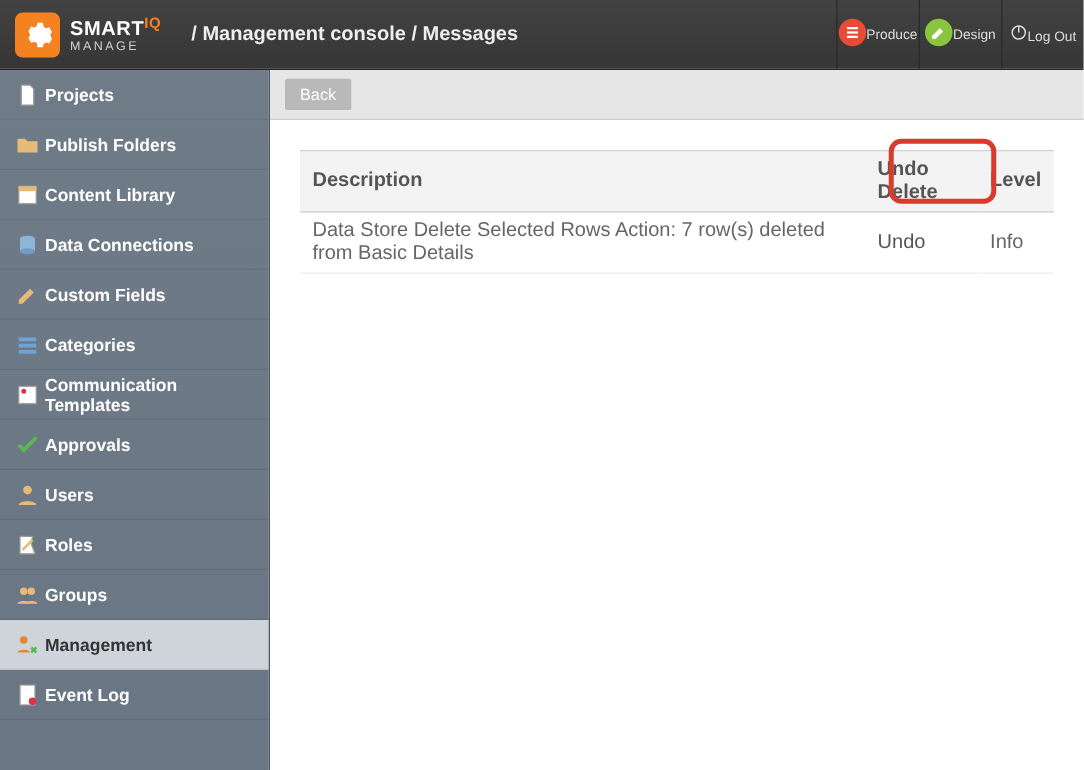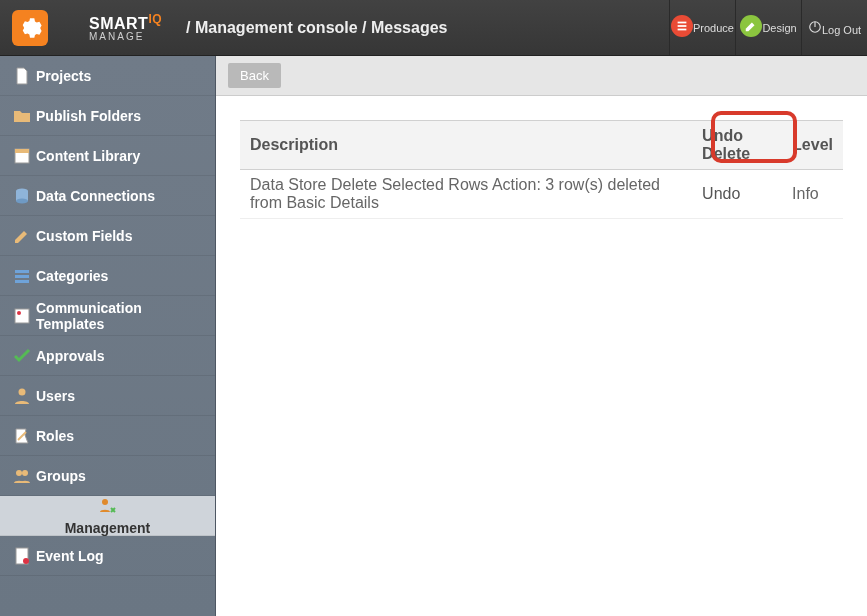--- a/index.html
+++ b/index.html
@@ -27,21 +27,21 @@
   height: 100%;
 }
 .logo-gear {
   width: 36px; height: 36px;
   background: #f58220;
   border-radius: 6px;
   display: flex; align-items: center; justify-content: center;
   margin-right: 8px;
 }
 .logo-gear svg { width: 26px; height: 26px; }
-.logo-text { line-height: 1; margin-left: 33px; }
+.logo-text { line-height: 1; }
 .logo-text .t1 { font-size: 16px; font-weight: 700; color: #fff; letter-spacing: 0.5px;}
 .logo-text .t1 .iq { color: #f58220; font-weight: 700; font-size: 12px; vertical-align: super; }
 .logo-text .t2 { font-size: 10px; letter-spacing: 2px; color: #d0d0d0; }
 .breadcrumb {
   flex: 1;
   color: #eee;
   font-size: 16px;
   font-weight: 600;
   padding-left: 12px;
 }
@@ -75,21 +75,20 @@
   font-size: 14px;
   font-weight: 600;
   color: #fff;
   border-bottom: 1px solid rgba(0,0,0,0.08);
   cursor: pointer;
   gap: 4px;
 }
 .nav-item.active {
   background: #cfd4da;
   color: #333;
-  flex-direction: column;
 }
 .nav-item .icon { width: 20px; height: 20px; display:flex; align-items:center; justify-content:center; flex-shrink:0;}
 .nav-item .icon svg { width: 20px; height: 20px; }
 .main {
   flex: 1;
   background: #fff;
   position: relative;
 }
 .topbar {
   height: 40px;
@@ -311,21 +310,21 @@
       <table>
         <thead>
           <tr>
             <th class="col-desc">Description</th>
             <th class="col-undo">Undo Delete</th>
             <th class="col-level">Level</th>
           </tr>
         </thead>
         <tbody id="tbody">
             <tr>
-              <td>Data Store Delete Selected Rows Action: 3 row(s) deleted from Basic Details</td>
+              <td>Data Store Delete Selected Rows Action: 7 row(s) deleted from Basic Details</td>
               <td class="undo-link">Undo</td>
               <td>Info</td>
             </tr>
           </tbody>
       </table>
     </div>
     <div class="highlight-box" style="left:495px; top:55px; width:86px; height:52px;"></div>
   </div>
 </div>
 

